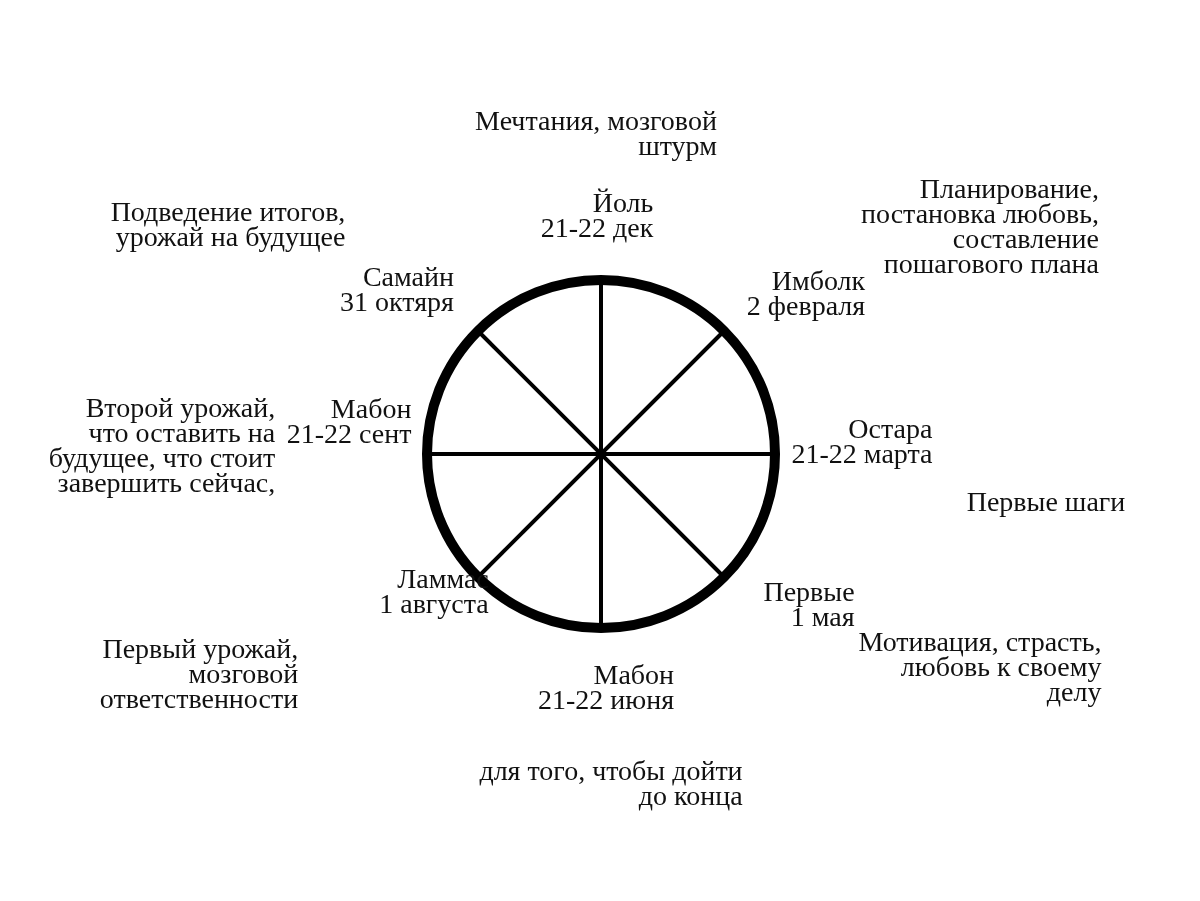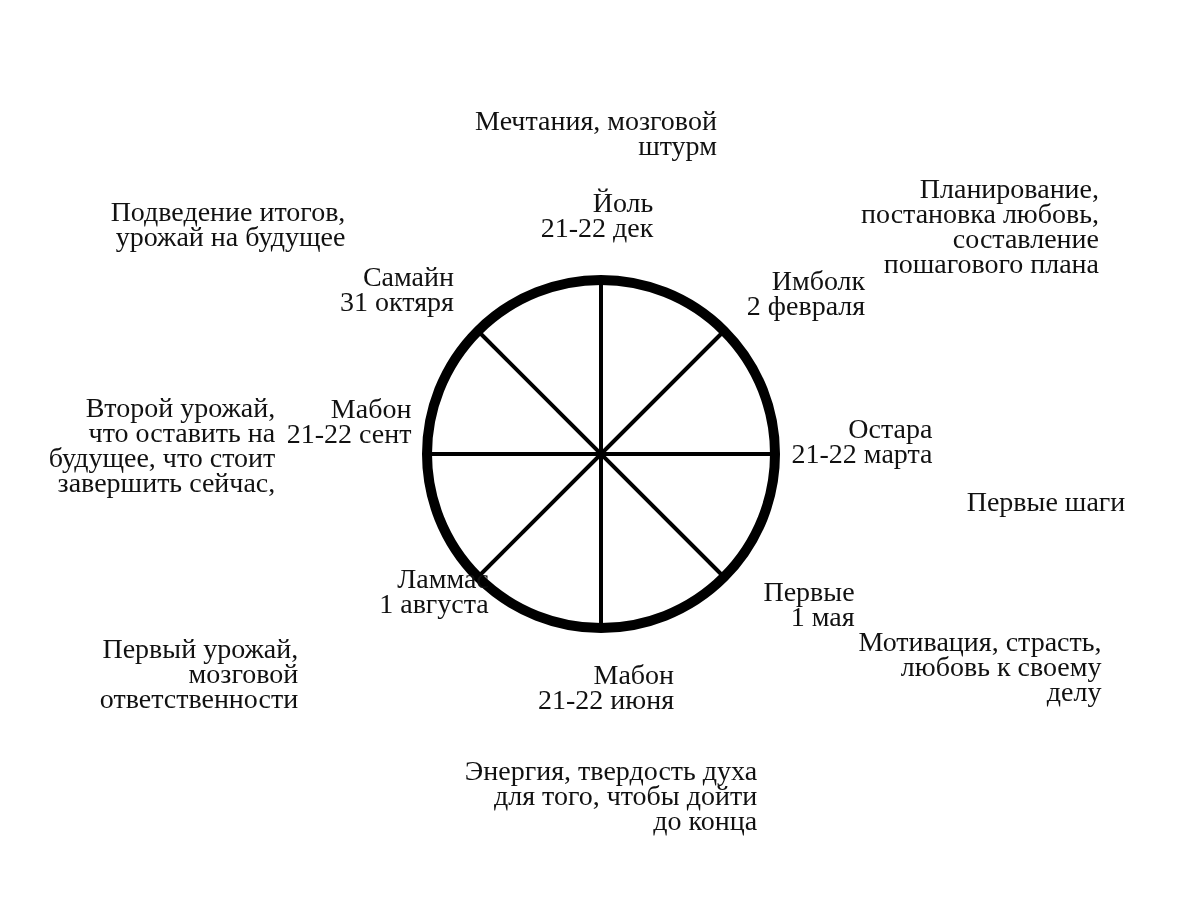--- a/index.html
+++ b/index.html
@@ -68,21 +68,20 @@
 </div>
 <div class="lbl" style="left:1046px; top:452px;margin-top:37px;">
   <span>Первые шаги</span>
 </div>
 <div class="lbl" style="left:980px; top:629px;">
   <span>Мотивация, страсть,</span>
   <span>любовь к своему</span>
   <span>делу</span>
 </div>
 <div class="lbl" style="left:611px; top:758px;">
-  <span>Энергия, твердость духа</span>
   <span>для того, чтобы дойти</span>
   <span>до конца</span>
 </div>
 <div class="lbl" style="left:199px; top:636px;">
   <span>Первый урожай,</span>
   <span>мозговой</span>
   <span>ответственности</span>
 </div>
 <div class="lbl" style="left:162px; top:395px;">
   <span>Второй урожай,</span>

